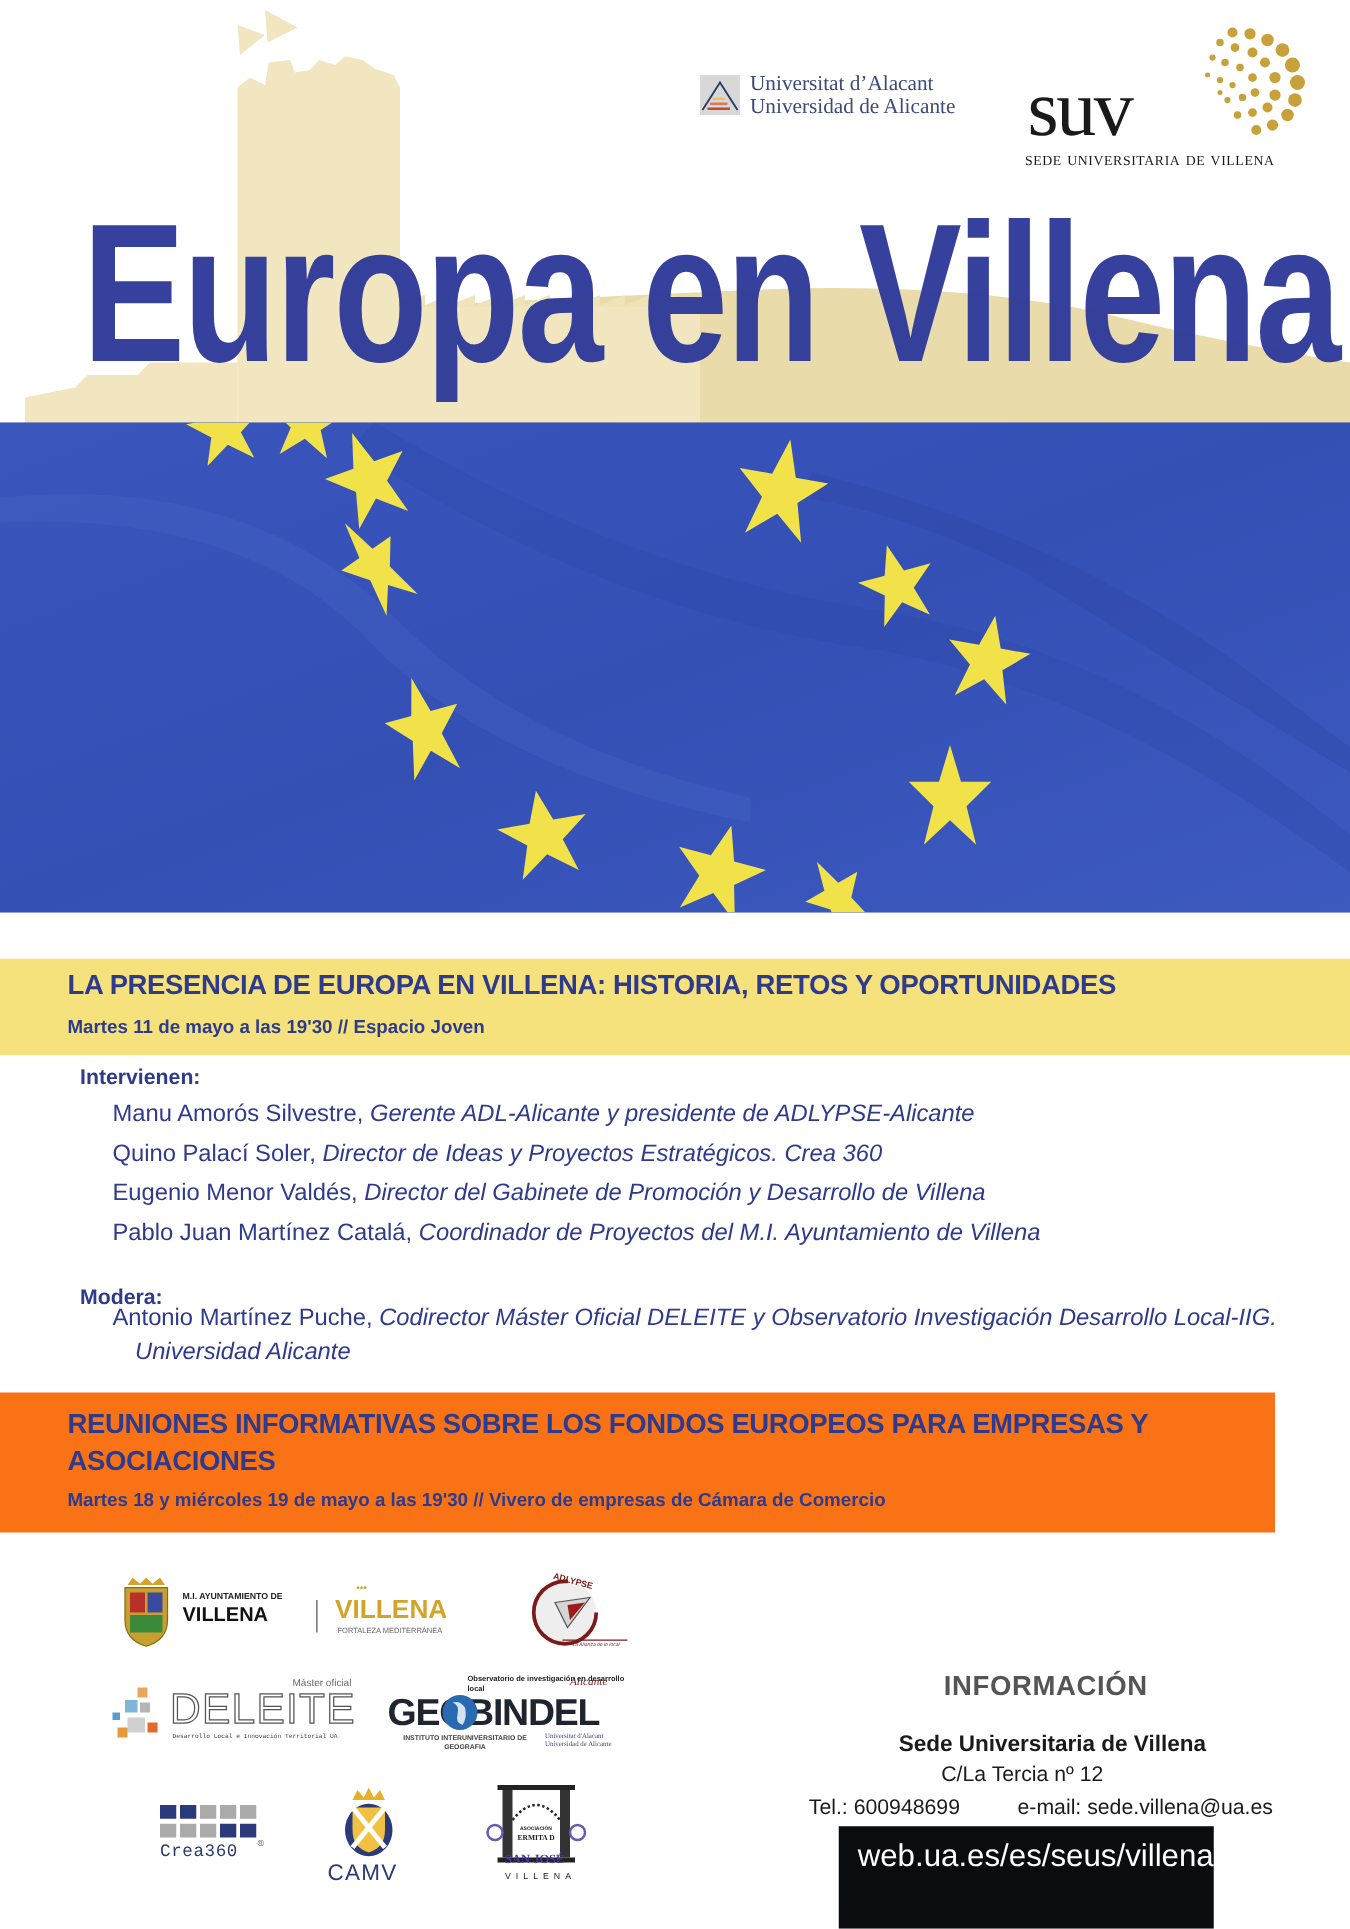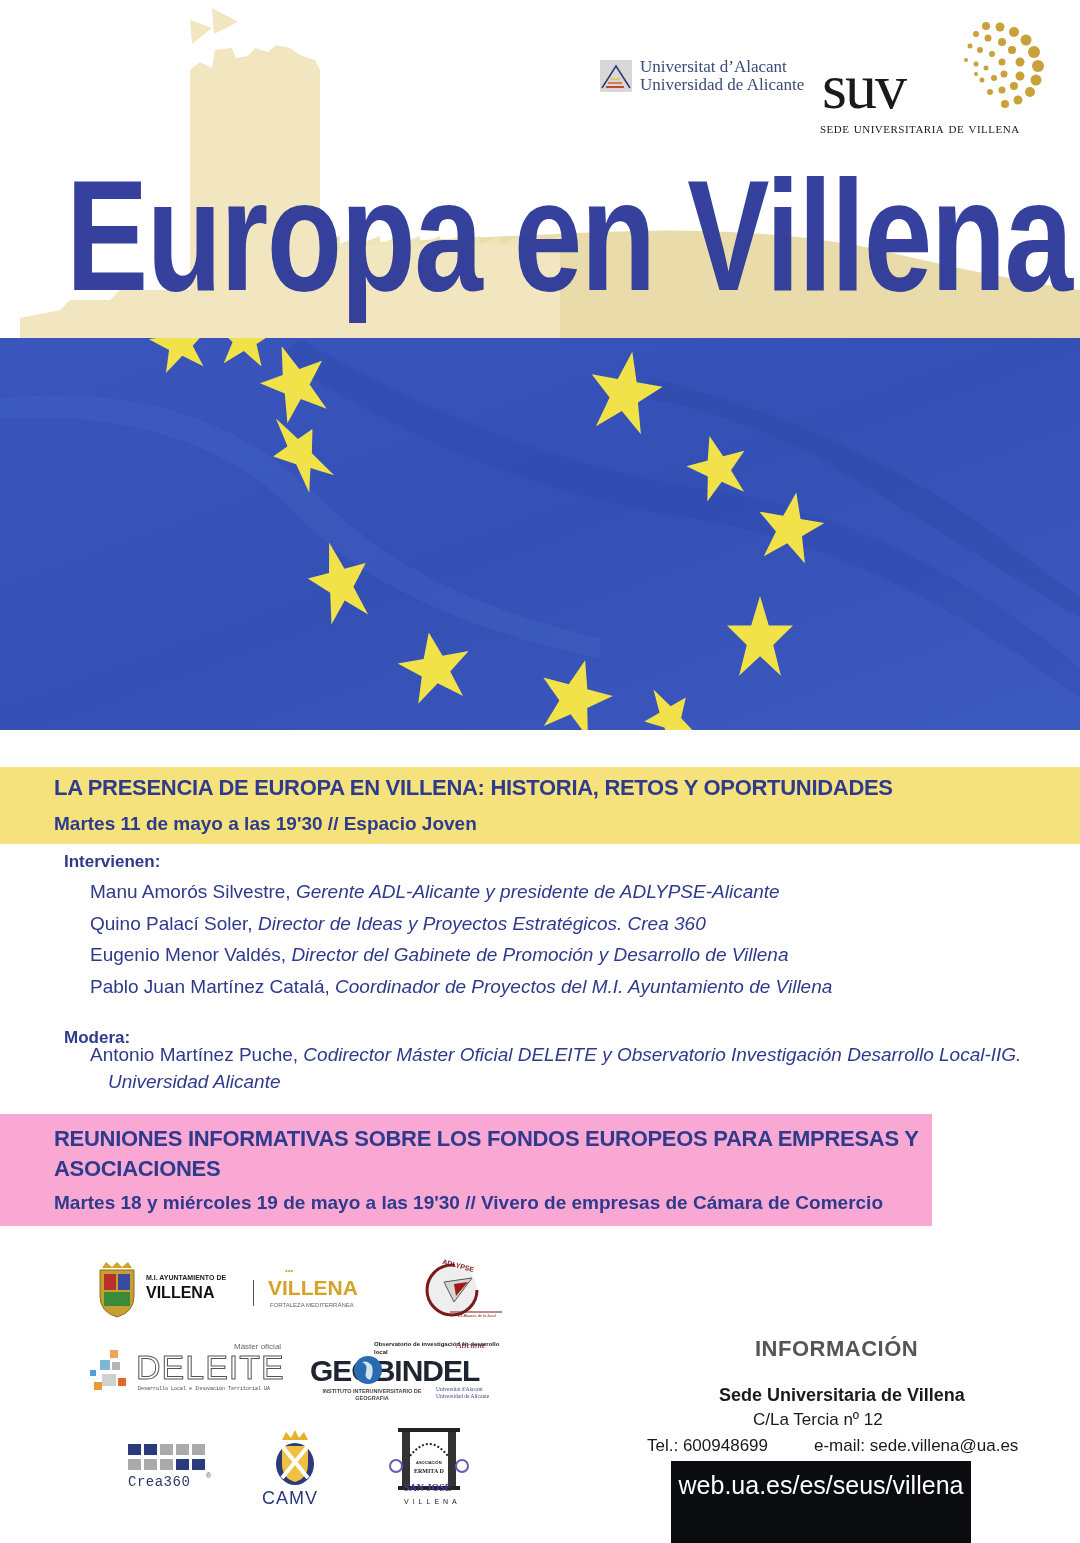--- a/index.html
+++ b/index.html
@@ -12,50 +12,50 @@
   .castle { left: 0; top: 0; width: 1080px; height: 340px; }
   .title {
     left: 66px; top: 148px; width: 1000px; height: 175px;
     font-family: "Liberation Sans", sans-serif; font-weight: bold;
     font-size: 158px; line-height: 175px; letter-spacing: -2px;
     color: #2f3b99; opacity: 0.97;
     transform: scaleX(0.78); transform-origin: left top;
     white-space: nowrap;
   }
 
-  .ua-logo { left: 600px; top: 58px; width: 210px; height: 40px; padding-left: 20px; }
+  .ua-logo { left: 560px; top: 58px; width: 210px; height: 40px; padding-left: 20px; }
   .ua-logo .mark { position: absolute; left: 0; top: 2px; width: 32px; height: 32px; background: #d8d8d8; }
   .ua-logo .txt { position: absolute; left: 40px; top: 0; font-family: "Liberation Serif", serif; font-size: 17px; line-height: 18px; color: #3a4a7a; white-space: nowrap; }
 
   .suv-logo { left: 820px; top: 12px; width: 240px; height: 130px; }
   .suv-logo .big { position: absolute; left: 2px; top: 40px; font-family: "Liberation Serif", serif; font-size: 64px; line-height: 70px; color: #1a1a1a; letter-spacing: -2px; }
   .suv-logo .sub { position: absolute; left: 0; top: 108px; font-family: "Liberation Serif", serif; font-size: 15px; color: #1a1a1a; letter-spacing: 0.5px; white-space: nowrap; font-variant: small-caps; }
 
   
   .flag { left: 0; top: 338px; width: 1080px; height: 392px; overflow: hidden; background: #3a55b8; }
   .flag svg { display: block; }
 
   
   .band1 { left: 0; top: 767px; width: 1080px; height: 77px; background: #f5e27d; }
-  .band2 { left: 0; top: 1114px; width: 932px; height: 112px; background: #f9a8d4; }
+  .band2 { left: 0; top: 1114px; width: 1020px; height: 112px; background: #f97316; }
   .h-title { font-weight: bold; font-size: 22px; color: #2e3a8c; letter-spacing: -0.3px; white-space: nowrap; }
-  .h-date { font-weight: bold; font-size: 19px; color: #2e3a8c; white-space: nowrap; }
+  .h-date { font-weight: bold; font-size: 15px; color: #2e3a8c; white-space: nowrap; }
 
   .label { font-weight: bold; font-size: 17px; color: #2e3a8c; }
   .speaker { font-size: 19px; color: #2e3a8c; white-space: nowrap; }
   .speaker i { font-style: italic; }
 
   
   .logo-text { font-family: "Liberation Sans", sans-serif; white-space: nowrap; }
 
   
   .info-title { left: 755px; top: 1336px; font-weight: bold; font-size: 22px; color: #555555; letter-spacing: 0.5px; }
   .info-line { font-size: 17px; color: #1a1a1a; white-space: nowrap; }
   .web-box { left: 671px; top: 1461px; width: 300px; height: 82px; background: #0b0c10; }
-  .web-box span { position: absolute; left: 0; top: 10px; width: 300px; text-align: center; font-size: 25px; color: #ffffff; }
+  .web-box span { position: absolute; left: 0; top: 10px; width: 300px; text-align: right; font-size: 25px; color: #ffffff; }
 </style>
 </head>
 <body>
 
 <div class="abs header">
   <svg class="abs castle" width="1080" height="340" viewBox="0 0 1080 340">
 
     <path d="M230 340 L230 250 Q420 240 600 232 Q760 225 880 250 Q980 275 1080 290 L1080 340 Z" fill="#e9dcaa"></path>
 
     <path d="M190 340 L190 70 L200 62 L212 68 L215 50 L232 48 L236 58 L248 56 L255 48 L268 52 L276 45 L290 48 L300 55 L315 60 L320 70 L320 340 Z" fill="#f1e6bf"></path>

